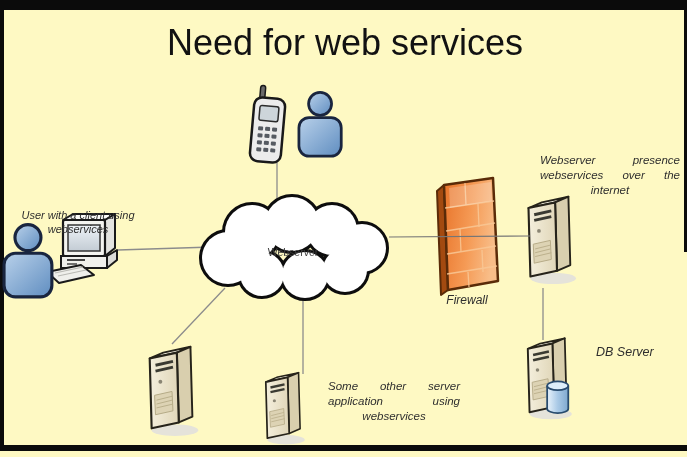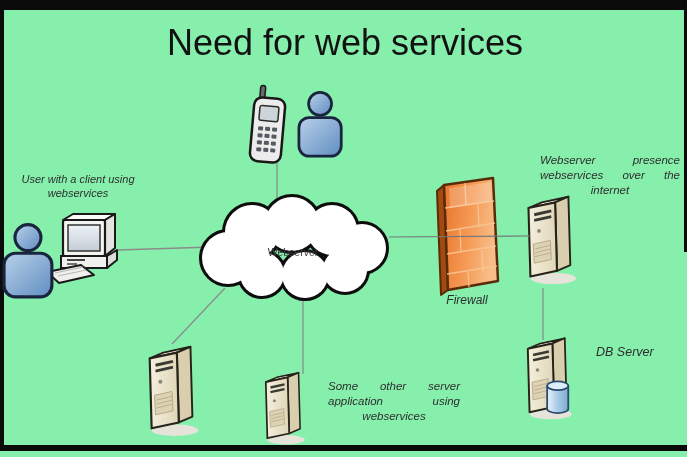--- a/index.html
+++ b/index.html
@@ -1,18 +1,18 @@
 <!DOCTYPE html>
 <html><head>
 <meta charset="utf-8">
 <style>
   * { margin:0; padding:0; box-sizing:border-box; }
   html,body { background:#fff; }
   .stage {
-    position:relative; width:687px; height:457px; background:#86efac;
+    position:relative; width:687px; height:457px; background:#fef9c3;
     overflow:hidden; font-family:"Liberation Sans", sans-serif;
   }
   .frame { position:absolute; background:#0b0b0b; }
   .frame.top    { left:0;   top:0;    width:687px; height:10px; }
   .frame.bottom { left:0;   top:445px; width:687px; height:6px; }
   .frame.left   { left:0;   top:0;    width:4px;  height:448px; }
   .frame.right  { left:684px; top:0;  width:3px;  height:252px; }
 
   .title {
     position:absolute; left:110px; top:22px; width:470px;
@@ -20,21 +20,21 @@
   }
   svg.diagram { position:absolute; left:0; top:0; }
 
   .lbl {
     position:absolute; font-style:italic; font-size:11.5px;
     line-height:1.3; color:#2e2e2e;
   }
   .just { text-align:justify; text-align-last:center; }
   .ctr  { text-align:center; }
   .lbl.internet { font-style:normal; font-size:10.5px; color:#3c3c3c; }
-  .lbl.small { font-size:11px; }
+  .lbl.small { font-size:11px;margin-top:36px; }
   .lbl.db { font-size:12.5px; }
 </style>
 </head>
 <body>
 
 <div class="stage">
 
   <div class="frame top"></div>
   <div class="frame bottom"></div>
   <div class="frame left"></div>

